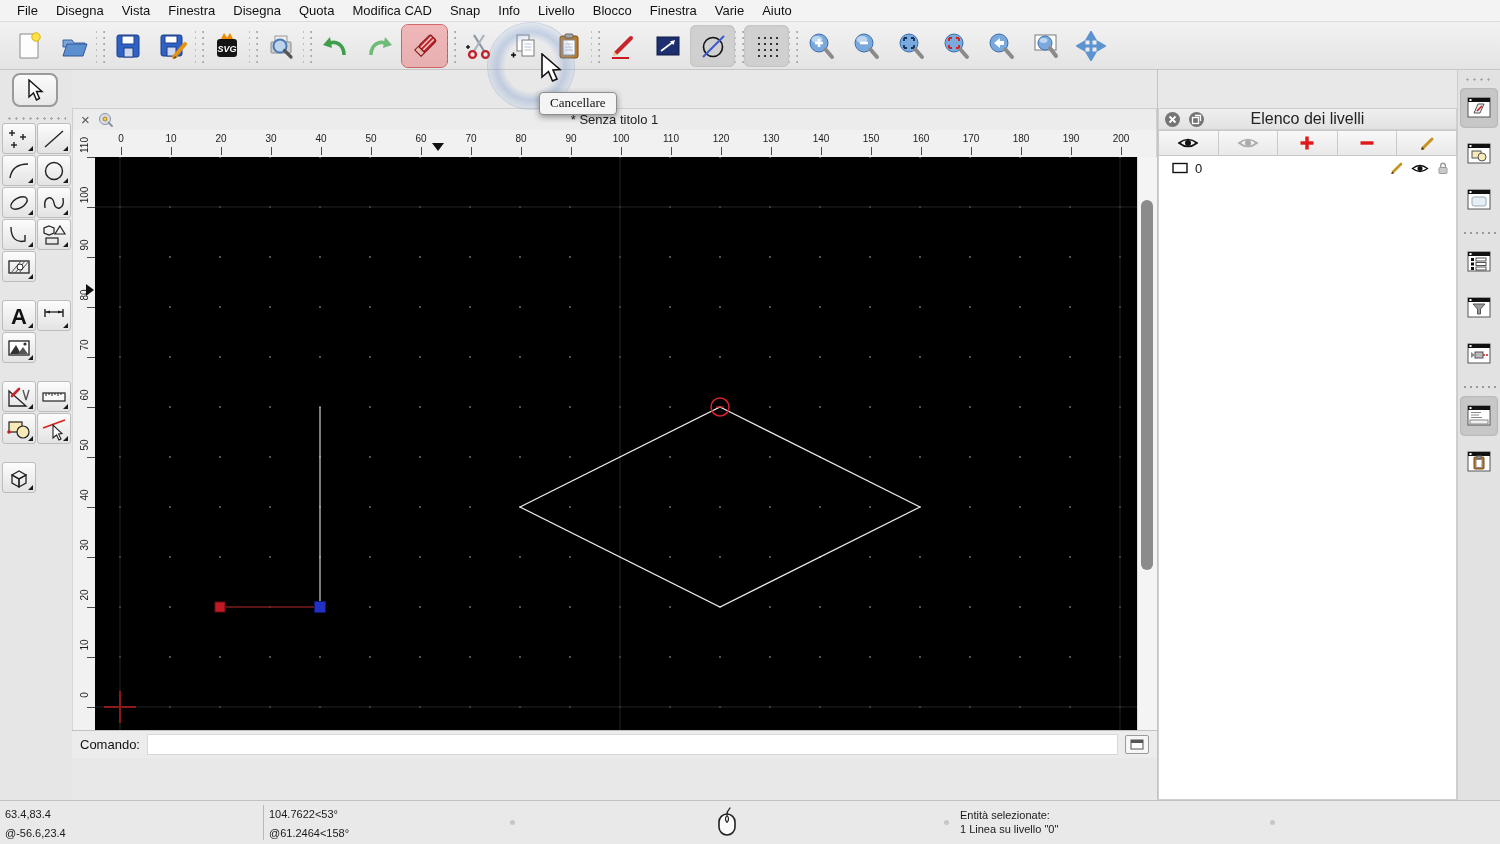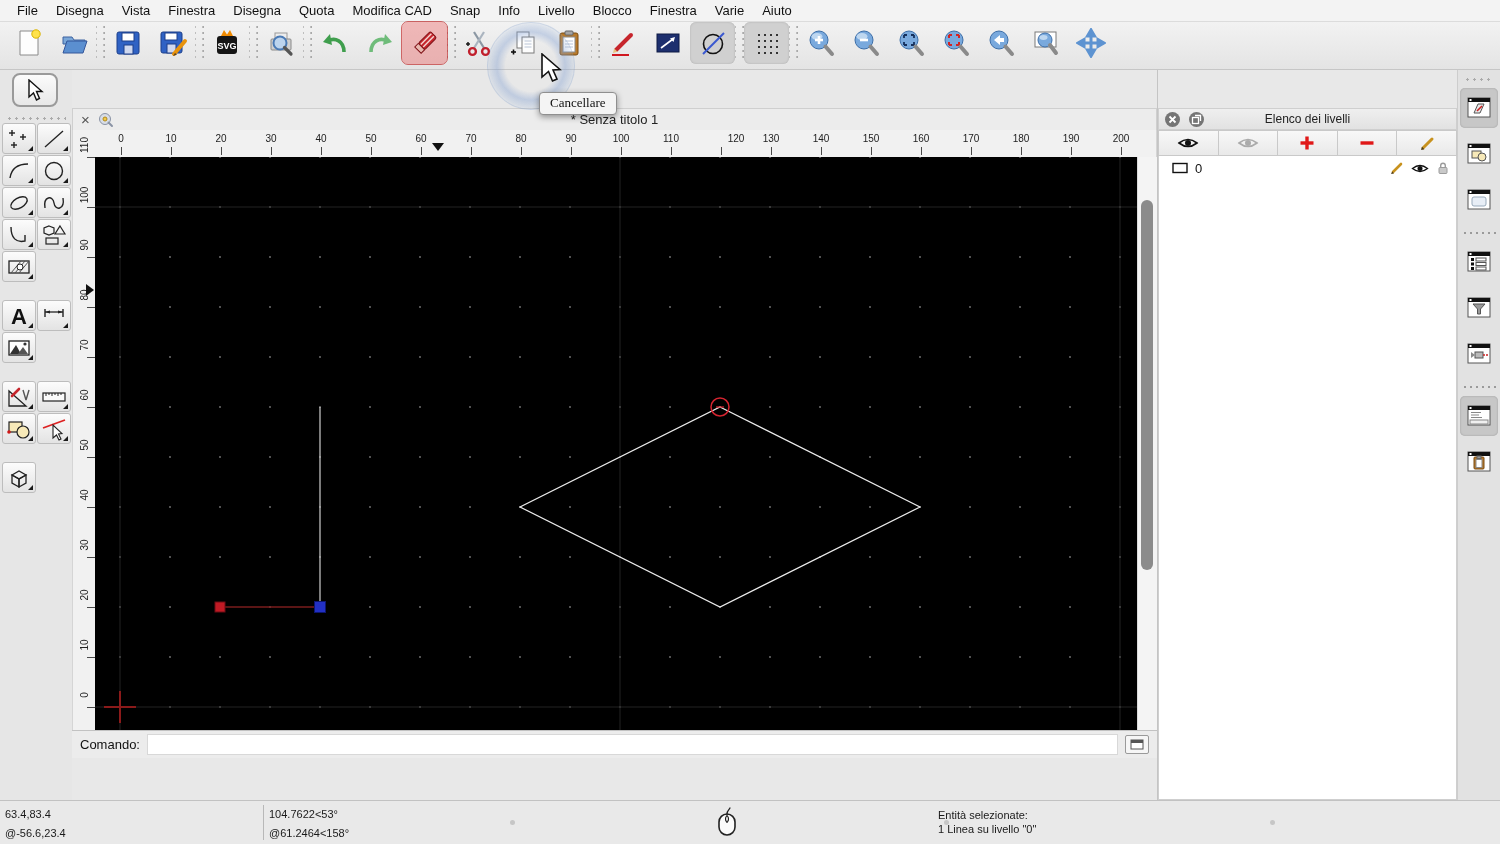--- a/index.html
+++ b/index.html
@@ -8,21 +8,21 @@
   svg { display:block; }
   svg text { font-family:"Liberation Sans", sans-serif; }
 
   
   #menubar { height:22px; background:#f3f3f3; display:flex; align-items:center;
     padding-left:8px; font-size:13px; color:#111; border-bottom:1px solid #dcdcdc; }
   .menu-item { padding:0 9px; line-height:21px; white-space:nowrap; cursor:default; }
 
   
   #toolbar { height:48px; background:linear-gradient(#f2f2f2,#e4e4e4);
-    border-bottom:1px solid #c6c6c6; display:flex; padding:0 6px; }
+    border-bottom:1px solid #c6c6c6; display:flex; align-items:center; padding:0 6px;font-style:italic; }
   .tb { width:45px; height:42px; display:flex; align-items:center; justify-content:center;
     border-radius:6px; position:relative; flex:0 0 auto; }
   .tb.active { background:#d0d0d0; box-shadow:inset 0 0 2px #aaa; }
   .tb.erase-hl { background:rgba(236,90,90,.38); outline:1px solid rgba(190,30,30,.65); }
   .tsep { width:9px; height:38px; flex:0 0 auto;
     background-image:radial-gradient(circle,#a9a9a9 1px,transparent 1.4px);
     background-size:9px 6px; background-position:4px 2px; }
 
   
   #overlay { position:absolute; left:0; top:0; width:1500px; height:844px;
@@ -104,21 +104,21 @@
   #cmd-dock-btn { width:24px; height:19px; background:#f6f6f6; border:1px solid #9a9a9a;
     border-radius:2px; display:flex; align-items:center; justify-content:center; }
 
   
   #rightpanel { width:300px; flex:0 0 auto; display:flex; flex-direction:column;
     border-left:1px solid #c4c4c4; }
   #panel-gap { height:38px; background:#e8e8e8; }
   #panel-header { height:22px; background:linear-gradient(#efefef,#e2e2e2);
     border:1px solid #cfcfcf; display:flex; align-items:center; position:relative; }
   #panel-title { position:absolute; left:50%; transform:translateX(-50%);
-    font-size:12px; color:#222; }
+    font-size:16px; color:#222; }
   #panel-toolbar { height:26px; display:flex; }
   .ptb { flex:1; background:linear-gradient(#f8f8f8,#e9e9e9); border:1px solid #c9c9c9;
     border-left:none; display:flex; align-items:center; justify-content:center; }
   .ptb:first-child { border-left:1px solid #c9c9c9; }
   #layer-list { flex:1; background:#fff; border:1px solid #cfcfcf; border-top:none; }
   .layer-row { height:24px; display:flex; align-items:center; padding:0 6px; font-size:13px; color:#111; }
   .layer-row .lname { margin-left:6px; flex:1; }
   .layer-row svg { margin-left:7px; }
 
   
@@ -134,21 +134,21 @@
     background-image:radial-gradient(circle,#9a9a9a 1px,transparent 1.4px);
     background-size:6px 6px; background-position:1px 2px; }
 
   
   #statusbar { height:44px; background:#e9e9e9; border-top:1px solid #c2c2c2;
     position:relative; font-size:11px; color:#1a1a1a; }
   .sb-abs { position:absolute; }
   #sb-div1 { position:absolute; left:263px; top:4px; bottom:4px; width:1px; background:#b8b8b8; }
   .sb-dot { position:absolute; top:19px; width:5px; height:5px; border-radius:50%; background:#c6c6c6; }
   #sb-hints { position:absolute; left:500px; top:7px; width:200px; text-align:right; line-height:14px; }
-  #sb-selinfo { position:absolute; left:938px; top:7px; line-height:14px; }
+  #sb-selinfo { position:absolute; left:960px; top:7px; line-height:14px; }
 </style>
 </head>
 <body>
 
 <div id="menubar">
     <span class="menu-item">File</span>
     <span class="menu-item">Disegna</span>
     <span class="menu-item">Vista</span>
     <span class="menu-item">Finestra</span>
     <span class="menu-item">Disegna</span>
@@ -530,21 +530,21 @@
         <span class="hlab" style="left: 398px;">70</span>
         <div class="htick" style="left: 398px;"></div>
         <span class="hlab" style="left: 448px;">80</span>
         <div class="htick" style="left: 448px;"></div>
         <span class="hlab" style="left: 498px;">90</span>
         <div class="htick" style="left: 498px;"></div>
         <span class="hlab" style="left: 548px;">100</span>
         <div class="htick" style="left: 548px;"></div>
         <span class="hlab" style="left: 598px;">110</span>
         <div class="htick" style="left: 598px;"></div>
-        <span class="hlab" style="left: 648px; margin-left: 15px;">120</span>
+        <span class="hlab" style="left: 648px;">120</span>
         <div class="htick" style="left: 648px;"></div>
         <span class="hlab" style="left: 698px;">130</span>
         <div class="htick" style="left: 698px;"></div>
         <span class="hlab" style="left: 748px;">140</span>
         <div class="htick" style="left: 748px;"></div>
         <span class="hlab" style="left: 798px;">150</span>
         <div class="htick" style="left: 798px;"></div>
         <span class="hlab" style="left: 848px;">160</span>
         <div class="htick" style="left: 848px;"></div>
         <span class="hlab" style="left: 898px;">170</span>

